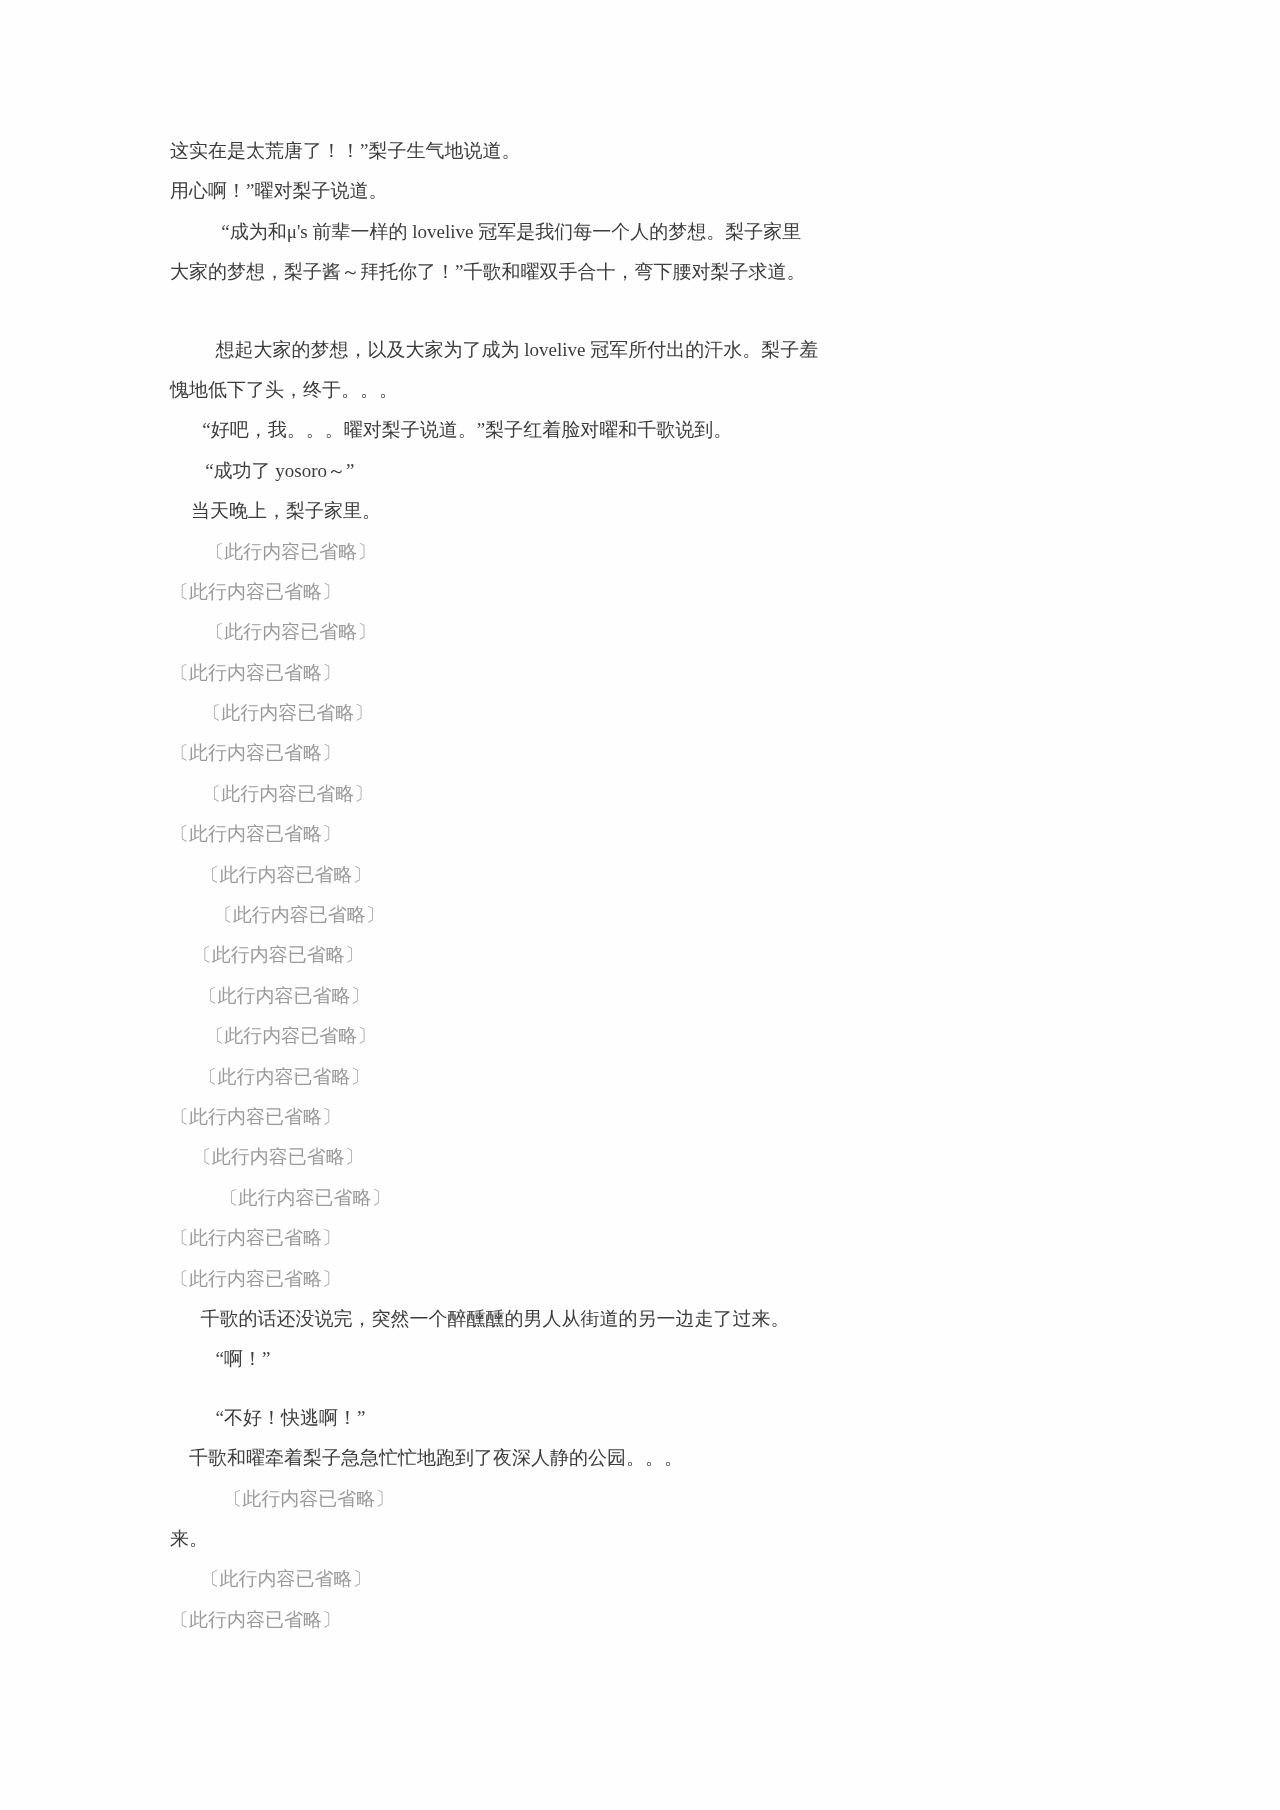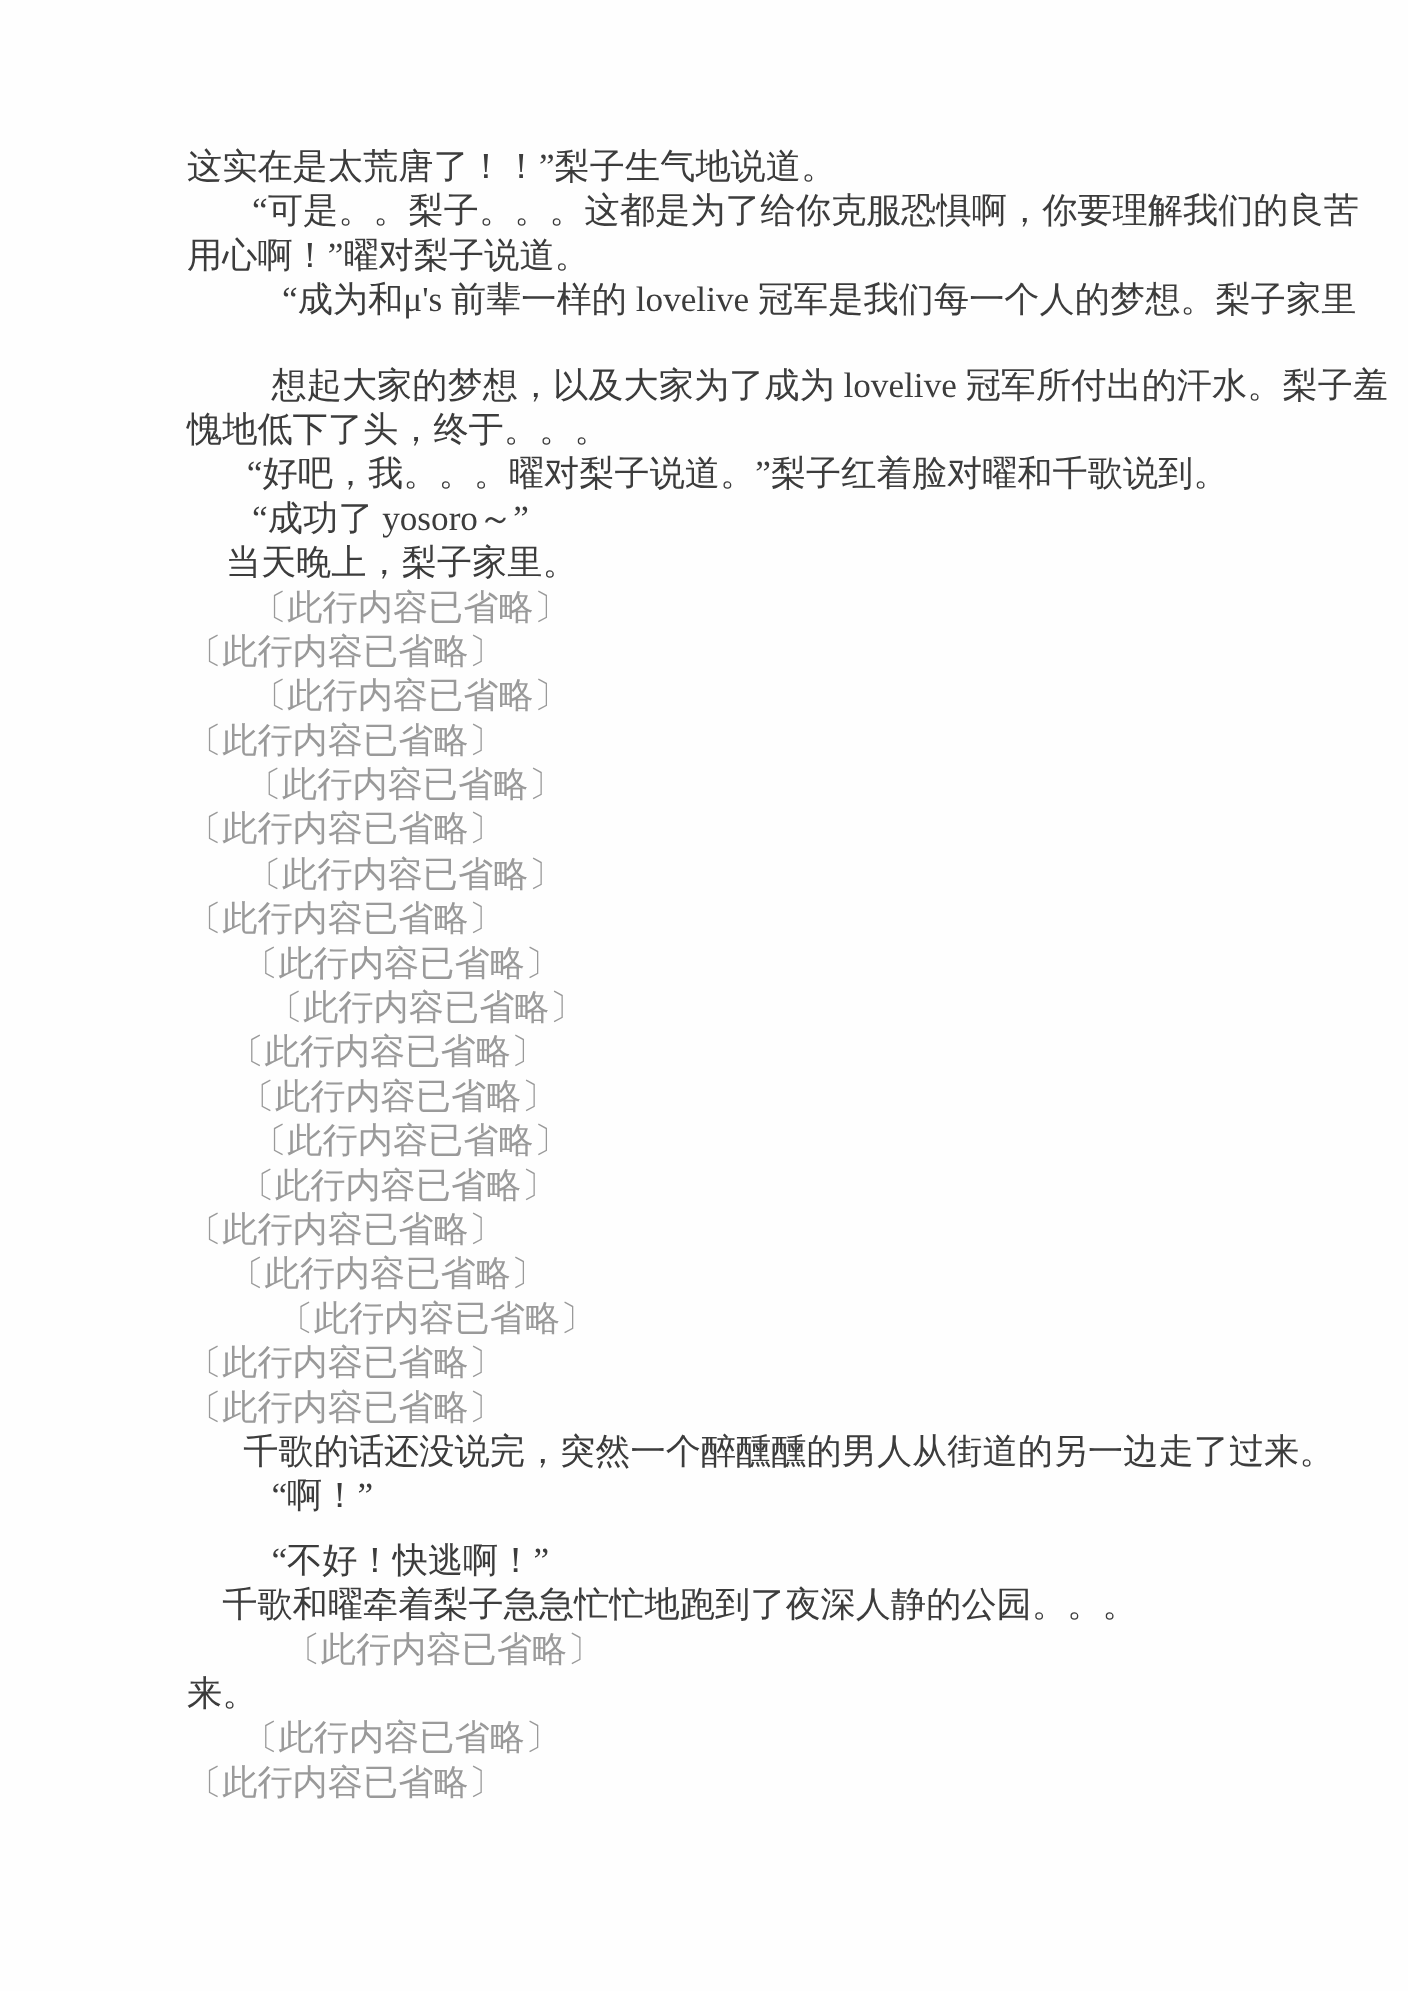--- a/index.html
+++ b/index.html
@@ -20,42 +20,42 @@
     width: 1280px;
     height: 1810px;
     background: #fefefe;
   }
   .text-block {
     position: absolute;
     left: 170px;
     top: 131px;
     width: 935px;
     font-family: "Liberation Serif", "DejaVu Serif", serif;
-    font-size: 32px;
+    font-size: 19px;
     line-height: 40.4px;
     color: #3c3c3c;
     filter: blur(0.2px);
   }
   .line {
     white-space: pre;
     height: 40.4px;
   }
   .line.redacted {
     color: #9a9a9a;
   }
 </style>
 </head>
 <body>
 
 <div class="page" style="background: rgb(254, 254, 254);">
   <div class="text-block" style="color: rgb(60, 60, 60);">
       <div class="line" style="text-indent: 0em;">这实在是太荒唐了！！”梨子生气地说道。</div>
-      <div class="line" style="text-indent: 1.85em;">“可是。。梨子。。。这都是为了给你克服恐惧啊，你要理解我们的良苦</div>
       <div class="line" style="text-indent: 0em;">用心啊！”曜对梨子说道。</div>
       <div class="line" style="text-indent: 2.7em;">“成为和μ's 前辈一样的 lovelive 冠军是我们每一个人的梦想。梨子家里</div>
+      <div class="line" style="text-indent: 0em;">大家的梦想，梨子酱～拜托你了！”千歌和曜双手合十，弯下腰对梨子求道。</div>
       <div class="line" style="text-indent: 2.4em; margin-top: 37px;">想起大家的梦想，以及大家为了成为 lovelive 冠军所付出的汗水。梨子羞</div>
       <div class="line" style="text-indent: 0em;">愧地低下了头，终于。。。</div>
       <div class="line" style="text-indent: 1.7em;">“好吧，我。。。曜对梨子说道。”梨子红着脸对曜和千歌说到。</div>
       <div class="line" style="text-indent: 1.85em;">“成功了 yosoro～”</div>
       <div class="line" style="text-indent: 1.1em;">当天晚上，梨子家里。</div>
       <div class="line redacted" style="text-indent: 1.85em; color: rgb(154, 154, 154);">〔此行内容已省略〕</div>
       <div class="line redacted" style="text-indent: 0em; color: rgb(154, 154, 154);">〔此行内容已省略〕</div>
       <div class="line redacted" style="text-indent: 1.85em; color: rgb(154, 154, 154);">〔此行内容已省略〕</div>
       <div class="line redacted" style="text-indent: 0em; color: rgb(154, 154, 154);">〔此行内容已省略〕</div>
       <div class="line redacted" style="text-indent: 1.7em; color: rgb(154, 154, 154);">〔此行内容已省略〕</div>

